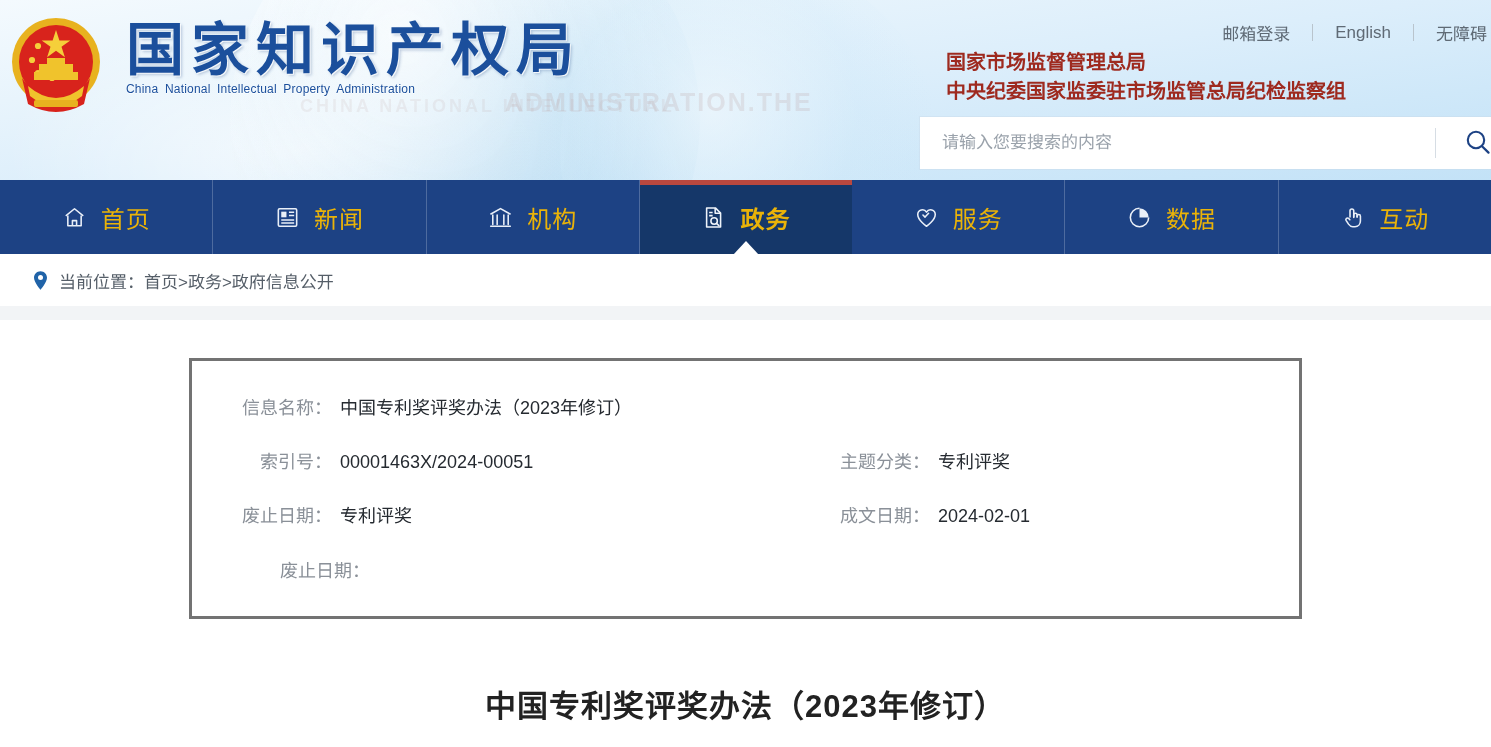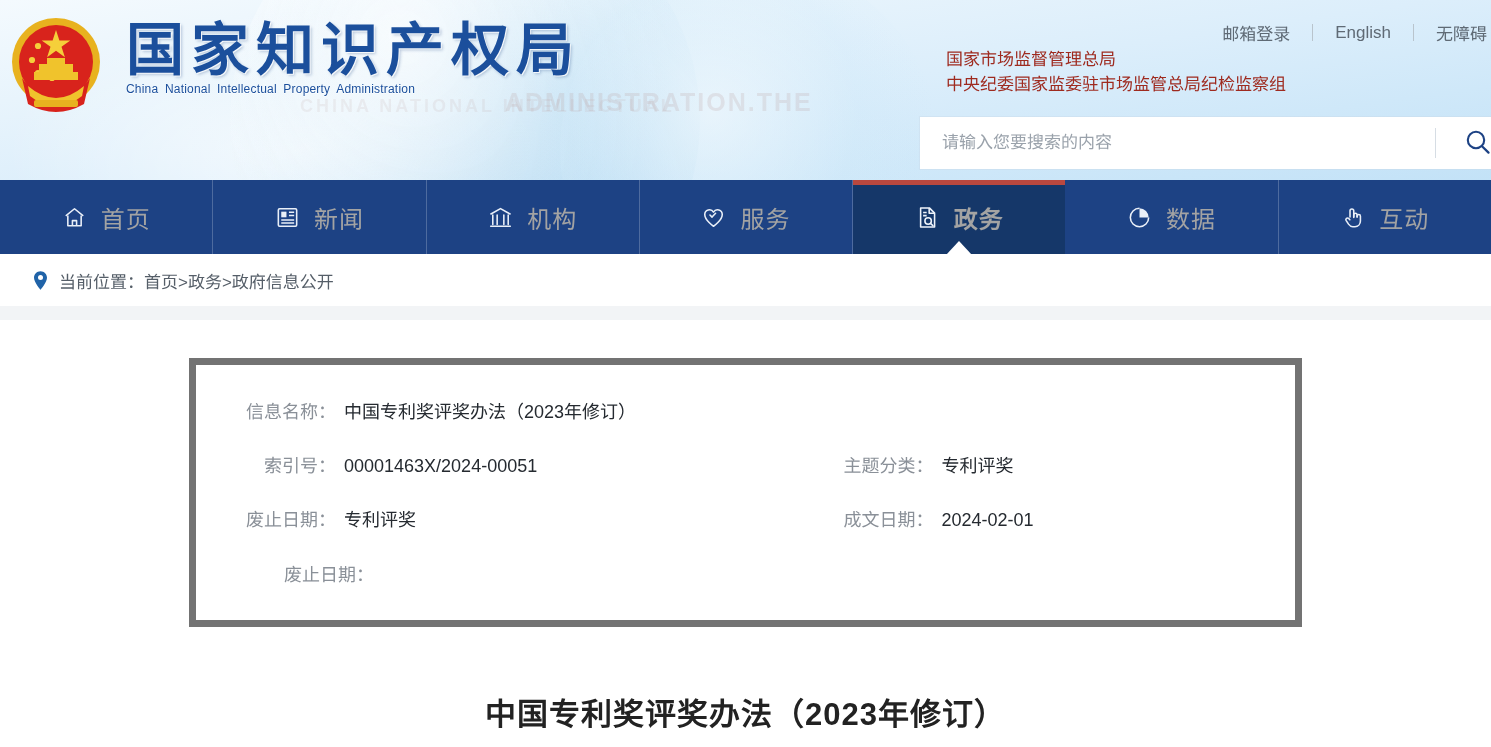--- a/index.html
+++ b/index.html
@@ -76,21 +76,21 @@
     display:flex; align-items:center; gap:0;
     font-size:17px; color:#5f6a75;
     white-space:nowrap;
   }
   .top-links a { color:#5f6a75; text-decoration:none; padding:0 22px; }
   .top-links .tl-sep { width:1px; height:17px; background:#b9c4cd; }
 
   
   .agency {
     position:absolute; left:946px; top:48px;
-    color:#9e2a1f; font-size:17px; line-height:1.45; font-weight:400;
+    color:#9e2a1f; font-size:20px; line-height:1.45; font-weight:700;
     white-space:nowrap;
   }
 
   
   .search-wrap {
     position:absolute; left:920px; top:117px;
     width:600px; height:52px;
     background:#fff;
     display:flex; align-items:center;
     box-shadow:0 0 0 1px rgba(200,215,230,.35);
@@ -112,21 +112,21 @@
     position:relative;
     width:1491px; height:74px;
     background:#1d4284;
     display:flex;
   }
   .nav-item {
     position:relative;
     flex:1 1 0;
     display:flex; align-items:center; justify-content:center;
     gap:14px;
-    color:#a3a3a3; font-size:24px; letter-spacing:1px;
+    color:#eab308; font-size:24px; letter-spacing:1px;
     text-decoration:none;
     cursor:pointer;
     border-right:1px solid rgba(255,255,255,.22);
     font-family:Liberation Mono, monospace;
   }
   .nav-item:last-child { border-right:0; }
   .nav-item .nav-ico { display:flex; align-items:center; }
   .nav-item.active {
     background:#153769;
     border-right:0;
@@ -157,21 +157,21 @@
   .crumb-label { color:#555e68; }
   .crumb-path { color:#555e68; }
   .crumb-sep-band { width:1491px; height:14px; background:#f2f4f6; }
 
   
   .main { width:1491px; background:#fff; }
 
   .infobox {
     margin:38px auto 8px;
     width:1113px;
-    border:7px solid #737373;
+    border:3px solid #737373;
     background:#fff;
     padding:22px 0 24px;
   }
   .info-row { display:flex; align-items:flex-start; }
   .info-row + .info-row { margin-top:8px; }
   .info-cell { display:flex; align-items:baseline; }
   .info-cell.c1 { width:560px; }
   .info-cell.c2 { width:540px; }
   .info-k {
     color:#8a9098; font-size:18px; text-align:right;
@@ -280,42 +280,42 @@
     <span class="nav-ico">
       <svg width="25" height="25" viewBox="0 0 24 24" fill="none" stroke="#e9eff8" stroke-width="1.5" stroke-linecap="round">
         <path d="M2.8 8.6 12 3.4l9.2 5.2"></path>
         <path d="M4.6 9.6v9M8.8 9.6v9M15.2 9.6v9M19.4 9.6v9"></path>
         <path d="M2.6 20.4h18.8"></path>
       </svg>
     </span>
     <span>机构</span>
   </a>
 
-  <a class="nav-item" href="#">
-    <span class="nav-ico">
-      <svg width="25" height="25" viewBox="0 0 24 24" fill="none" stroke="#e9eff8" stroke-width="1.5" stroke-linejoin="round" stroke-linecap="round">
-        <path d="M12 20.4S3.6 14.6 3.6 9.1a4.5 4.5 0 0 1 8.4-2.3 4.5 4.5 0 0 1 8.4 2.3c0 5.5-8.4 11.3-8.4 11.3z"></path>
-        <path d="M8.6 9.6l2 2 3.4-3.6"></path>
-      </svg>
-    </span>
-    <span>服务</span>
-  </a>
-
   <a class="nav-item active" href="#">
     <span class="nav-ico">
       <svg width="25" height="25" viewBox="0 0 24 24" fill="none" stroke="#eef3fa" stroke-width="1.5" stroke-linejoin="round">
         <path d="M5.4 2.8h8.4l5 5v13.4H5.4z"></path>
         <path d="M13.6 2.9v5h5"></path>
         <path d="M7.8 7.2h3.4M7.8 10.2h3.4"></path>
         <circle cx="12.6" cy="15.4" r="3.1"></circle>
         <line x1="14.9" y1="17.7" x2="17.2" y2="19.8" stroke-linecap="round"></line>
       </svg>
     </span>
     <span>政务</span>
     <span class="nav-arrow"></span>
+  </a>
+
+  <a class="nav-item" href="#">
+    <span class="nav-ico">
+      <svg width="25" height="25" viewBox="0 0 24 24" fill="none" stroke="#e9eff8" stroke-width="1.5" stroke-linejoin="round" stroke-linecap="round">
+        <path d="M12 20.4S3.6 14.6 3.6 9.1a4.5 4.5 0 0 1 8.4-2.3 4.5 4.5 0 0 1 8.4 2.3c0 5.5-8.4 11.3-8.4 11.3z"></path>
+        <path d="M8.6 9.6l2 2 3.4-3.6"></path>
+      </svg>
+    </span>
+    <span>服务</span>
   </a>
 
   <a class="nav-item" href="#">
     <span class="nav-ico">
       <svg width="25" height="25" viewBox="0 0 24 24" fill="none" stroke="#e9eff8" stroke-width="1.5" stroke-linejoin="round">
         <path d="M12 3.2A8.8 8.8 0 1 0 20.8 12"></path>
         <path d="M12 3.2V12h8.8A8.8 8.8 0 0 0 12 3.2z" fill="#e9eff8" stroke="none"></path>
       </svg>
     </span>
     <span>数据</span>

